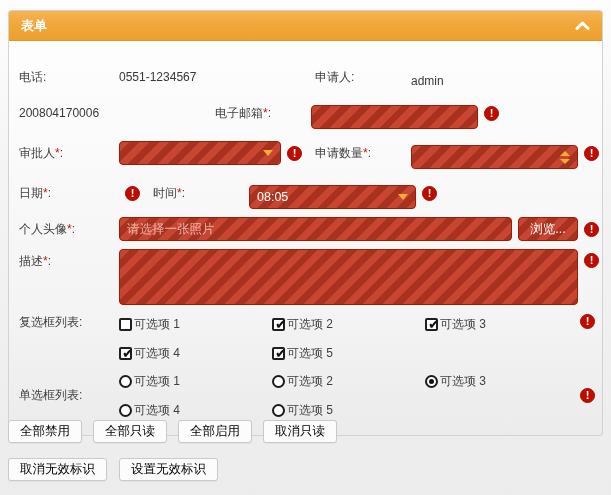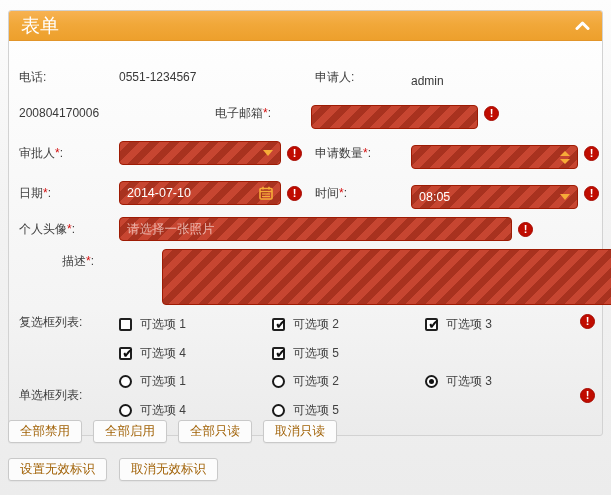--- a/index.html
+++ b/index.html
@@ -13,21 +13,21 @@
   .panel {
     position:absolute; left:8px; top:10px; width:595px;
     border:1px solid #d2d2d2; border-radius:3px;
     background: linear-gradient(180deg, #ffffff 0%, #f4f4f4 70%, #ebebeb 100%);
   }
   .panel-header {
     height:30px; display:flex; align-items:center; padding:0 12px;
     background: linear-gradient(180deg, #f7b252 0%, #f1a83a 45%, #eda02c 100%);
     border-bottom:1px solid #e2952a; border-radius:2px 2px 0 0;
   }
-  .panel-title { color:#ffffff; font-weight:normal; font-size:19px; }
+  .panel-title { color:#ffffff; font-weight:bold; font-size:13px; }
   .collapse-btn { margin-left:auto; cursor:pointer; display:flex; align-items:center; }
   .panel-body { padding:24px 10px 6px 10px; }
 
   .frow { display:flex; align-items:center; margin-bottom:8px; min-height:24px; }
   .frow.top { align-items:flex-start; }
   .lbl  { width:100px; flex:none; padding-top:1px; }
   .lbl2 { width:96px;  flex:none; padding-top:1px; }
   .star { color:#d40f0f; }
   .fw1 { width:162px; flex:none; display:flex; align-items:center; }
   .fw2 { width:167px; flex:none; display:flex; align-items:center;margin-top:8px; }
@@ -58,35 +58,35 @@
     background:#c00c00; border:1px solid #a50900;
     color:#fff; font-weight:bold; font-size:11px; line-height:13px;
     text-align:center; flex:none;
   }
   .file-wrap { width:393px; flex:none;border-radius:11px; }
   .browse { width:60px; flex:none; margin-left:6px; justify-content:center; cursor:pointer; }
   .desc-wrap { width:459px; flex:none; }
   .desc { height:56px; align-items:flex-start; }
 
   .opts { width:455px; flex:none; display:grid; grid-template-columns:153px 153px 149px; row-gap:11px; padding-top:2px; }
-  .opt { display:flex; align-items:center; gap:8px; height:18px; cursor:pointer; }
+  .opt { display:flex; align-items:center; gap:2px; height:18px; cursor:pointer; }
   .cb {
     width:13px; height:13px; flex:none; border:2px solid #1f1f1f; border-radius:2px;
     background:#fff; font-size:14px; line-height:8px; color:#101010; overflow:visible;
     padding-left:1px;
   }
   .rb { width:13px; height:13px; flex:none; border:2px solid #1a1a1a; border-radius:50%; background:#fff; position:relative; }
   .rb.selected::after { content:""; position:absolute; left:2px; top:2px; width:5px; height:5px; border-radius:50%; background:#111; }
 
   .btn-row1 { position:absolute; left:8px; top:420px; display:flex; gap:11px; }
   .btn-row2 { position:absolute; left:8px; top:458px; display:flex; gap:12px; }
   .btn {
     height:23px; padding:0 11px; display:flex; align-items:center;
     background:#fcfcfc; border:1px solid #c9c9c9; border-radius:3px;
-    color:#a16207; font-size:12.5px; cursor:pointer; white-space:nowrap;
+    color:#000000; font-size:12.5px; cursor:pointer; white-space:nowrap;
     box-shadow:0 1px 1px rgba(0,0,0,0.04);
   }
 </style>
 </head>
 <body>
 
 <div class="panel">
   <div class="panel-header">
     <span class="panel-title">表单</span>
     <span class="collapse-btn">
@@ -141,35 +141,20 @@
           </span>
         </span>
       </span>
       <span class="errslot2">
           <span class="err">!</span>
         </span>
     </div>
 
     <div class="frow">
       <span class="lbl"><span>日期</span><span class="star">*</span><span>:</span></span>
-      <span class="fw1">
-        <span class="invalid">
-          <span>2014-07-10</span>
-          <span class="cal">
-            <svg width="14" height="14" viewBox="0 0 14 14">
-              <rect x="1" y="2.5" width="12" height="10.5" rx="1" fill="none" stroke="#f6ac38" stroke-width="1.6"></rect>
-              <line x1="1" y1="5.5" x2="13" y2="5.5" stroke="#f6ac38" stroke-width="1.4"></line>
-              <line x1="4" y1="0.8" x2="4" y2="3.5" stroke="#f6ac38" stroke-width="1.6"></line>
-              <line x1="10" y1="0.8" x2="10" y2="3.5" stroke="#f6ac38" stroke-width="1.6"></line>
-              <line x1="3" y1="8" x2="11" y2="8" stroke="#f6ac38" stroke-width="1.3"></line>
-              <line x1="3" y1="10.5" x2="11" y2="10.5" stroke="#f6ac38" stroke-width="1.3"></line>
-            </svg>
-          </span>
-        </span>
-      </span>
       <span class="errslot">
           <span class="err">!</span>
         </span>
       <span class="lbl2"><span>时间</span><span class="star">*</span><span>:</span></span>
       <span class="fw2">
         <span class="invalid">
           <span>08:05</span>
           <span class="caret-down"></span>
         </span>
       </span>
@@ -178,27 +163,30 @@
         </span>
     </div>
 
     <div class="frow">
       <span class="lbl"><span>个人头像</span><span class="star">*</span><span>:</span></span>
       <span class="file-wrap">
         <span class="invalid">
           <span class="placeholder">请选择一张照片</span>
         </span>
       </span>
+      <span class="invalid browse">
+          <span>浏览...</span>
+        </span>
       <span class="errslot2">
           <span class="err">!</span>
         </span>
     </div>
 
     <div class="frow top">
-      <span class="lbl" style="padding-top:4px;margin-left:43px;"><span>描述</span><span class="star">*</span><span>:</span></span>
+      <span class="lbl" style="padding-top:4px;"><span>描述</span><span class="star">*</span><span>:</span></span>
       <span class="desc-wrap">
         <span class="invalid desc">
             <span></span>
           </span>
       </span>
       <span class="errslot2" style="padding-top:4px;">
           <span class="err">!</span>
         </span>
     </div>
 
@@ -258,20 +246,20 @@
       <span class="errslot2" style="padding-top:1px;">
           <span class="err">!</span>
         </span>
     </div>
 
   </div>
 </div>
 
 <div class="btn-row1">
   <span class="btn">全部禁用</span>
+  <span class="btn">全部只读</span>
   <span class="btn">全部启用</span>
-  <span class="btn">全部只读</span>
   <span class="btn">取消只读</span>
 </div>
 <div class="btn-row2">
+  <span class="btn">取消无效标识</span>
   <span class="btn">设置无效标识</span>
-  <span class="btn">取消无效标识</span>
 </div>
 
 </body></html>

